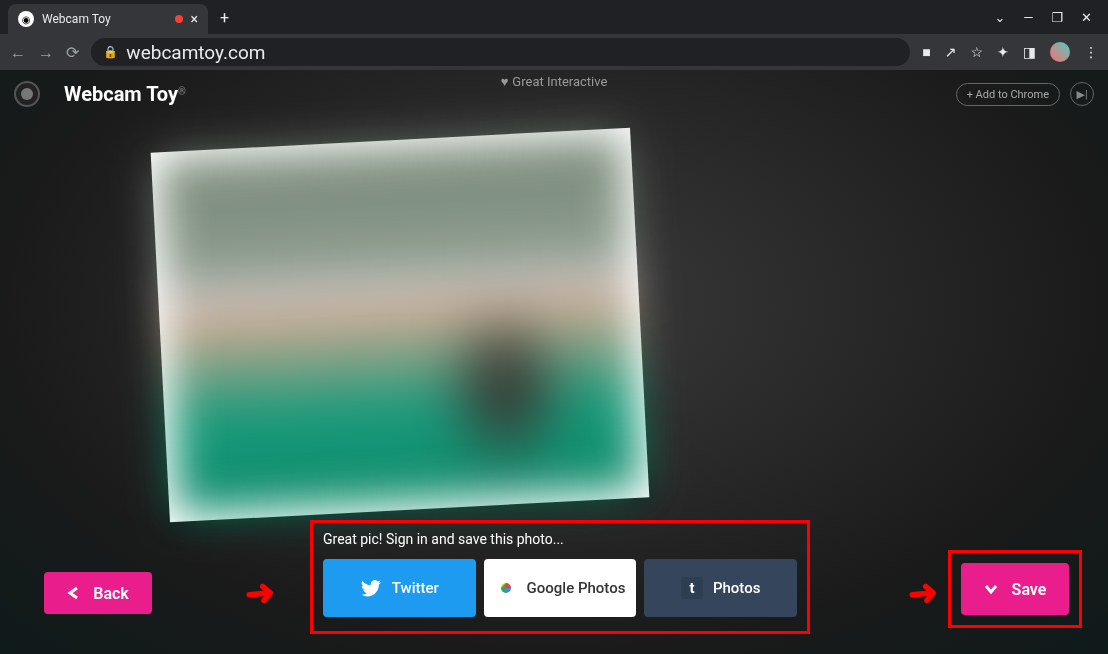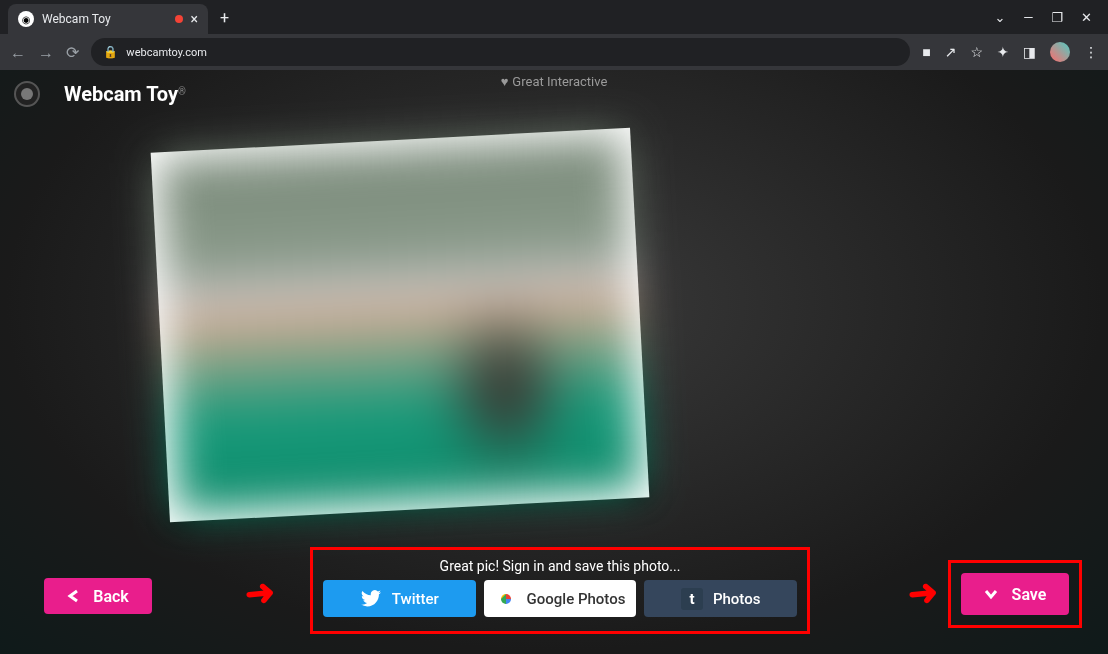--- a/index.html
+++ b/index.html
@@ -12,21 +12,21 @@
 .tab-title { color: #e8eaed; font-size: 12px; flex: 1; }
 .tab-rec { width: 8px; height: 8px; background: #f44336; border-radius: 50%; }
 .tab-close { color: #e8eaed; font-size: 14px; }
 .newtab { color: #e8eaed; font-size: 16px; margin-left: 12px; }
 .win-controls { margin-left: auto; display: flex; gap: 18px; padding: 0 16px; color: #e8eaed; font-size: 13px; }
 
 .toolbar { height: 36px; background: #35363a; display: flex; align-items: center; padding: 0 10px; gap: 12px; }
 .nav-icon { color: #9aa0a6; font-size: 16px; }
 .addr { flex: 1; background: #202124; height: 28px; border-radius: 14px; display: flex; align-items: center; padding: 0 12px; gap: 8px; }
 .lock { color: #9aa0a6; font-size: 12px; }
-.url { color: #e8eaed; font-size: 11px; }
+.url { color: #e8eaed; font-size: 19px; }
 .tool-icons { display: flex; gap: 14px; color: #e8eaed; font-size: 14px; align-items: center; }
 .avatar { width: 20px; height: 20px; border-radius: 50%; background: linear-gradient(45deg, #ff6b6b, #4ecdc4); }
 
 
 .page { height: 584px; position: relative; background: radial-gradient(ellipse at 50% 40%, #3a3a3a 0%, #1a1a1a 70%, #0f1a1a 100%); }
 
 .topbar { position: absolute; top: 0; left: 0; right: 0; height: 48px; display: flex; align-items: center; padding: 0 14px; z-index: 10; }
 .logo-wrap { display: flex; align-items: center; gap: 24px; }
 .logo-icon { width: 26px; height: 26px; border-radius: 50%; background: #222; border: 2px solid #555; display: flex; align-items: center; justify-content: center; }
 .logo-eye { width: 12px; height: 12px; border-radius: 50%; background: #777; }
@@ -38,34 +38,34 @@
 .add-chrome { border: 1px solid #666; color: #aaa; font-size: 11px; padding: 4px 10px; border-radius: 12px; }
 .skip-icon { width: 24px; height: 24px; border: 1.5px solid #666; border-radius: 50%; display: flex; align-items: center; justify-content: center; color: #888; font-size: 11px; }
 
 
 .photo-wrap { position: absolute; top: 70px; left: 160px; width: 480px; height: 370px; transform: rotate(-3deg); background: #fff; padding: 8px; box-shadow: 0 4px 20px rgba(0,0,0,0.5); }
 .photo { width: 100%; height: 100%; background: linear-gradient(180deg, #7a8a7a 0%, #8a9a8a 30%, #c8c8c8 40%, #d0a890 46%, #159a7a 75%, #108a6a 100%); filter: blur(22px); position: relative; overflow: hidden; }
 .photo::after { content: ''; position: absolute; right: 15%; bottom: 8%; width: 120px; height: 160px; background: radial-gradient(#3a3530 30%, transparent 70%); filter: blur(18px); }
 
 
 .share-box { position: absolute; bottom: 20px; left: 310px; width: 500px; border: 3px solid #ff0000; padding: 8px 10px 14px; }
-.share-text { color: #fff; text-align: center; font-size: 14px; margin-bottom: 6px; }
+.share-text { color: #fff; text-align: left; font-size: 14px; margin-bottom: 12px; }
 .share-btns { display: flex; gap: 8px; }
-.share-btn { flex: 1; height: 37px; border-radius: 4px; display: flex; align-items: center; justify-content: center; gap: 10px; font-size: 15px; font-weight: 500; }
+.share-btn { flex: 1; height: 58px; border-radius: 4px; display: flex; align-items: center; justify-content: center; gap: 10px; font-size: 15px; font-weight: 500; }
 .twitter { background: #1d9bf0; color: #fff; }
 .gphotos { background: #fff; color: #333; }
 .tumblr { background: #35465c; color: #fff; }
 .icon-box { width: 22px; height: 22px; display: flex; align-items: center; justify-content: center; }
 
 
-.back-btn { position: absolute; bottom: 40px; left: 44px; width: 108px; height: 36px; background: #e91e8c; border-radius: 4px; display: flex; align-items: center; justify-content: center; gap: 14px; color: #fff; font-size: 16px; font-weight: 600; }
+.back-btn { position: absolute; bottom: 40px; left: 44px; width: 108px; height: 42px; background: #e91e8c; border-radius: 4px; display: flex; align-items: center; justify-content: center; gap: 14px; color: #fff; font-size: 16px; font-weight: 600; }
 
 
 .save-box { position: absolute; bottom: 26px; right: 26px; border: 3px solid #ff0000; padding: 10px; }
-.save-btn { width: 108px; height: 42px; background: #e91e8c; border-radius: 4px; display: flex; align-items: center; justify-content: center; gap: 14px; color: #fff; font-size: 16px; font-weight: 600; }
+.save-btn { width: 108px; height: 52px; background: #e91e8c; border-radius: 4px; display: flex; align-items: center; justify-content: center; gap: 14px; color: #fff; font-size: 16px; font-weight: 600; }
 
 
 .arrow { position: absolute; font-size: 36px; color: #ff0000; font-weight: bold; }
 .arrow1 { bottom: 40px; left: 245px; transform: rotate(-5deg); }
 .arrow2 { bottom: 40px; right: 170px; transform: rotate(-5deg); }
 
 
 svg { display: block; }
 </style>
 </head>
@@ -112,20 +112,24 @@
       <div class="logo-icon">
           <div class="logo-eye"></div>
         </div>
       <div>
         <span class="logo-text">Webcam Toy</span><span class="logo-reg">®</span>
       </div>
     </div>
     <div class="neave">
       <span class="neave-heart">♥</span><span>Great Interactive</span>
     </div>
+    <div class="right-controls">
+      <div class="add-chrome">+ Add to Chrome</div>
+      <div class="skip-icon">▶|</div>
+    </div>
   </div>
 
   <div class="photo-wrap">
     <div class="photo"></div>
   </div>
 
   <div class="back-btn">
     <svg width="12" height="14" viewBox="0 0 12 14">
         <path d="M10 2 L3 7 L10 12" stroke="#fff" stroke-width="3" fill="none"></path>
       </svg>

